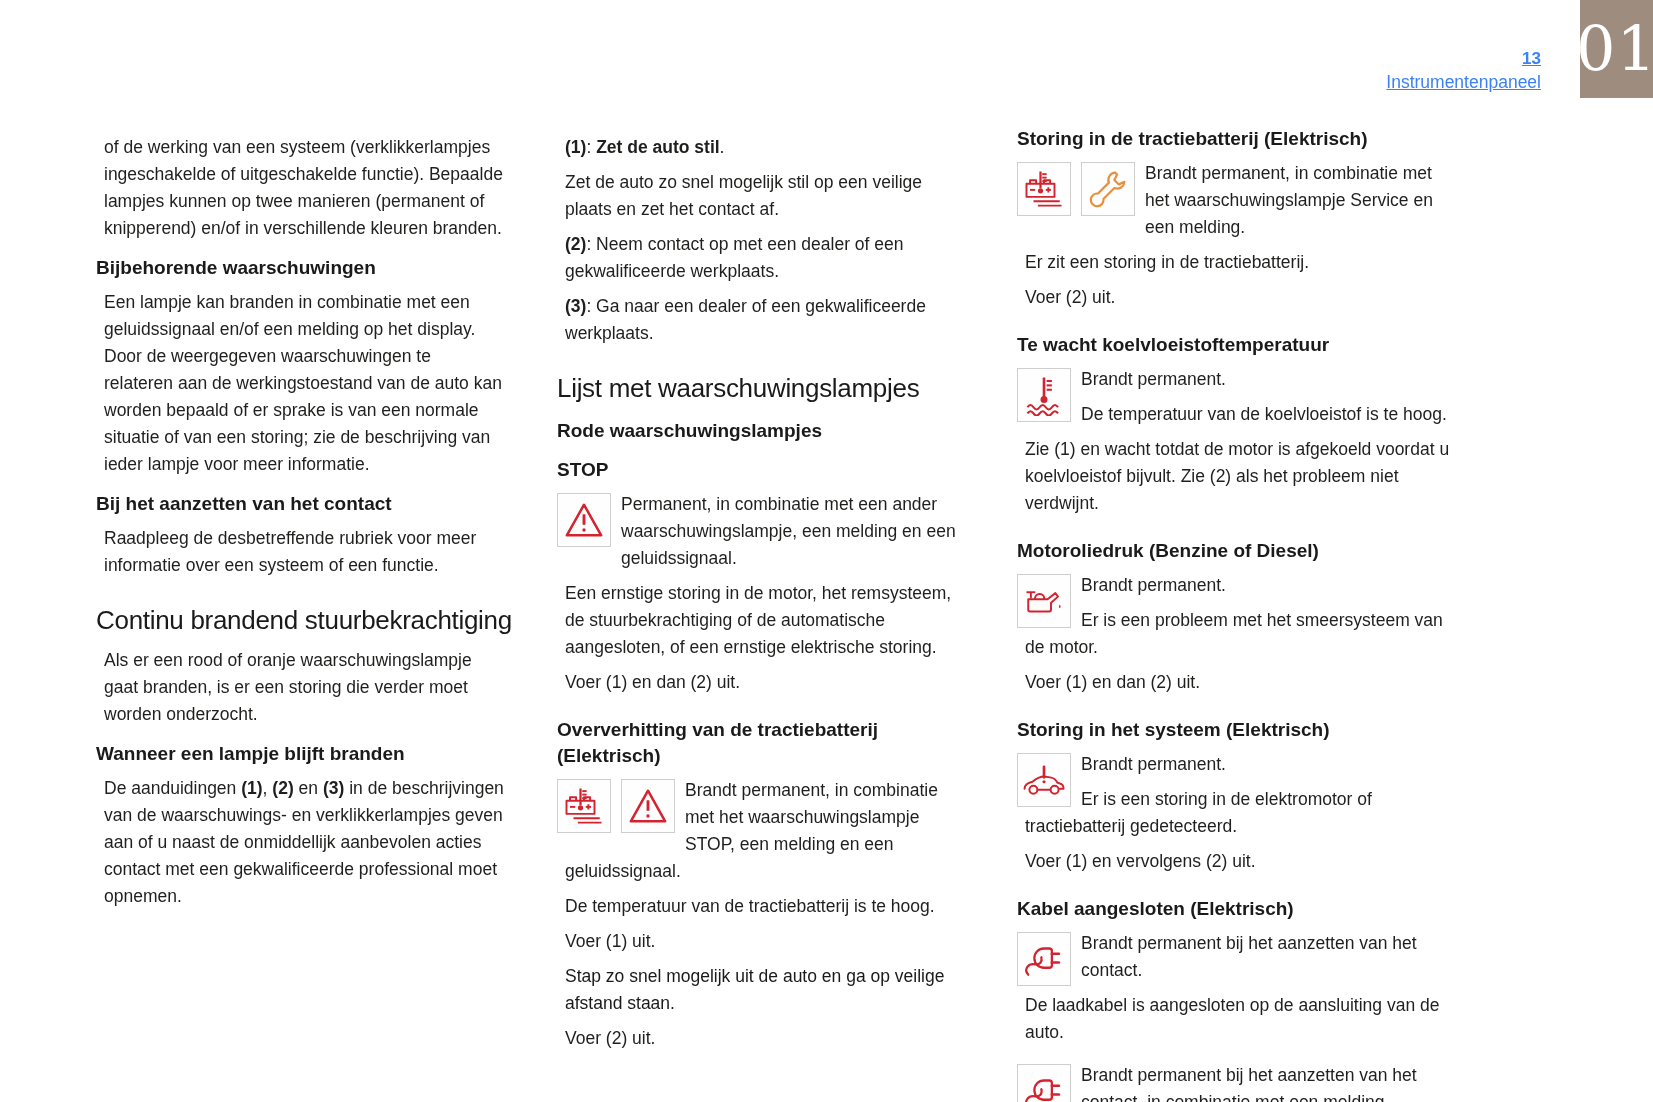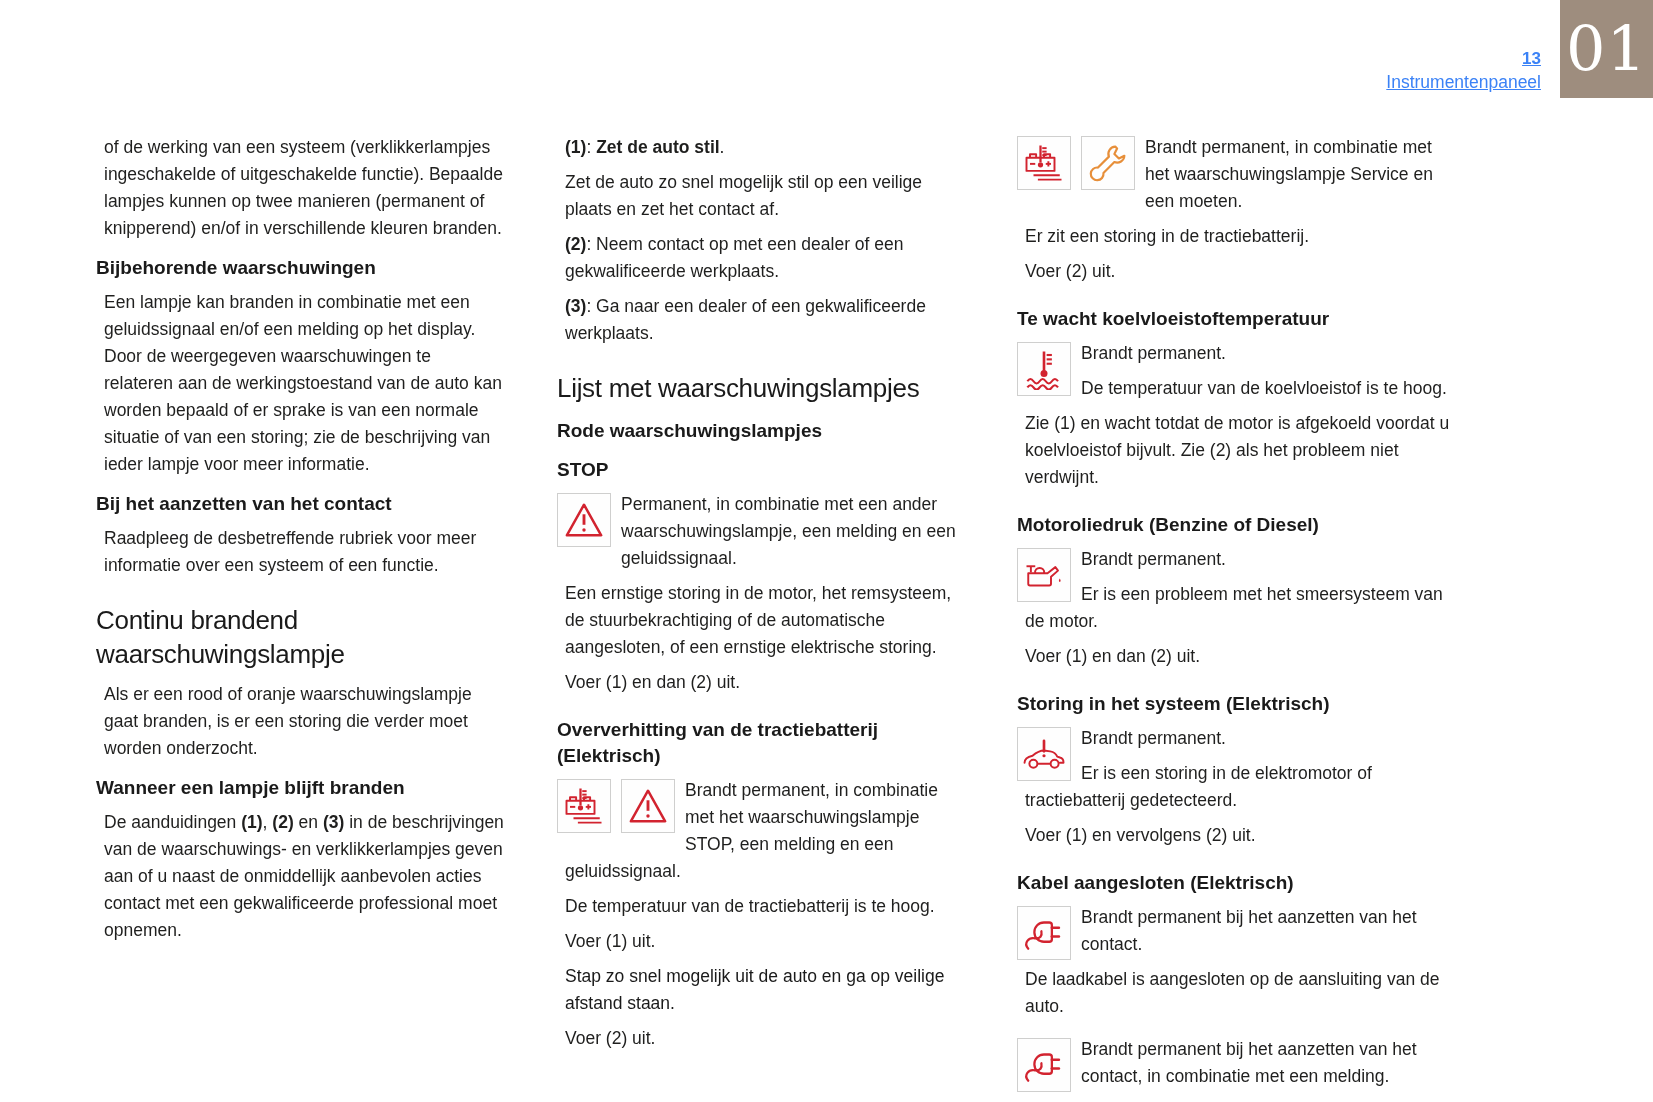--- a/index.html
+++ b/index.html
@@ -3,21 +3,21 @@
 <meta charset="utf-8">
 <style>
   html,body{margin:0;padding:0;}
   body{
     width:1653px;height:1102px;position:relative;background:#ffffff;
     font-family:"Liberation Sans","DejaVu Sans",sans-serif;
     color:#1f1f1e;overflow:hidden;
   }
   
   .chapter-tab{
-    position:absolute;top:0;right:0;width:93px;height:98px;
+    position:absolute;top:0;right:0;width:73px;height:98px;
     background:#9e8d7e;display:flex;align-items:center;justify-content:center;
   }
   .chapter-tab span{
     font-family:"DejaVu Serif","Liberation Serif",serif;
     font-size:62px;color:#ffffff;line-height:1;letter-spacing:1px;
   }
   .page-head{
     position:absolute;top:48px;right:112px;text-align:right;color:#3b82f6;text-decoration:underline;
   }
   .page-head .pagenum{font-size:17px;font-weight:bold;line-height:22px;}
@@ -55,21 +55,21 @@
   <div class="pagenum">13</div>
   <div class="section">Instrumentenpaneel</div>
 </div>
 
 <div class="col col1">
   <p>of de werking van een systeem (verklikkerlampjes ingeschakelde of uitgeschakelde functie). Bepaalde lampjes kunnen op twee manieren (permanent of knipperend) en/of in verschillende kleuren branden.</p>
   <h3>Bijbehorende waarschuwingen</h3>
   <p>Een lampje kan branden in combinatie met een geluidssignaal en/of een melding op het display. Door de weergegeven waarschuwingen te relateren aan de werkingstoestand van de auto kan worden bepaald of er sprake is van een normale situatie of van een storing; zie de beschrijving van ieder lampje voor meer informatie.</p>
   <h3>Bij het aanzetten van het contact</h3>
   <p>Raadpleeg de desbetreffende rubriek voor meer informatie over een systeem of een functie.</p>
-  <h2 class="big">Continu brandend waarschuwingslampje</h2>
+  <h2 class="big">Continu brandend stuurbekrachtiging</h2>
   <p>Als er een rood of oranje waarschuwingslampje gaat branden, is er een storing die verder moet worden onderzocht.</p>
   <h3>Wanneer een lampje blijft branden</h3>
   <p><span>De aanduidingen </span><b>(1)</b><span>, </span><b>(2)</b><span> en </span><b>(3)</b><span> in de beschrijvingen van de waarschuwings- en verklikkerlampjes geven aan of u naast de onmiddellijk aanbevolen acties contact met een gekwalificeerde professional moet opnemen.</span></p>
 </div>
 
 <div class="col col2">
   <p><b>(1)</b><span>: </span><b>Zet de auto stil</b><span>.</span></p>
   <p>Zet de auto zo snel mogelijk stil op een veilige plaats en zet het contact af.</p>
   <p><b>(2)</b><span>: Neem contact op met een dealer of een gekwalificeerde werkplaats.</span></p>
   <p><b>(3)</b><span>: Ga naar een dealer of een gekwalificeerde werkplaats.</span></p>
@@ -118,20 +118,21 @@
     <p>Brandt permanent, in combinatie met het waarschuwingslampje STOP, een melding en een geluidssignaal.</p>
     <p>De temperatuur van de tractiebatterij is te hoog.</p>
     <p>Voer (1) uit.</p>
     <p class="bold-p">Stap zo snel mogelijk uit de auto en ga op veilige afstand staan.</p>
     <p>Voer (2) uit.</p>
   </div>
 </div>
 
 <div class="col col3">
 
+  <h3 style="margin-top:0">Storing in de tractiebatterij (Elektrisch)</h3>
   <div class="lampblock">
     <span class="iconbox">
       <svg width="42" height="42" viewBox="0 0 48 48" fill="none" stroke="#d2232f" stroke-width="2.2" stroke-linejoin="round">
         <path d="M8 18 v-4 h7 v4 M24 18 v-4 h7 v4"></path>
         <rect x="4" y="18" width="32" height="15"></rect>
         <line x1="8" y1="25" x2="14" y2="25"></line>
         <line x1="26" y1="25" x2="32" y2="25"></line>
           <line x1="29" y1="22" x2="29" y2="28"></line>
         <line x1="20" y1="4" x2="20" y2="23" stroke-width="2.6"></line>
         <line x1="22" y1="7" x2="27" y2="7"></line>
@@ -139,21 +140,21 @@
           <line x1="22" y1="15" x2="27" y2="15"></line>
         <circle cx="20" cy="26" r="3" fill="#d2232f" stroke="none"></circle>
         <path d="M12 38 h30 M17 43 h27"></path>
       </svg>
     </span>
     <span class="iconbox">
       <svg width="40" height="40" viewBox="0 0 44 44" fill="none" stroke="#e78f3a" stroke-width="2.4" stroke-linejoin="round">
         <path d="M30 4 a8 8 0 0 0 -7 11 L11 27 a7 7 0 1 0 6 6 L29 21 a8 8 0 0 0 11 -7 l-6 3 -5 -5 3 -6 z"></path>
       </svg>
     </span>
-    <p>Brandt permanent, in combinatie met het waarschuwingslampje Service en een moeten.</p>
+    <p>Brandt permanent, in combinatie met het waarschuwingslampje Service en een melding.</p>
     <p>Er zit een storing in de tractiebatterij.</p>
     <p>Voer (2) uit.</p>
   </div>
 
   <h3>Te wacht koelvloeistoftemperatuur</h3>
   <div class="lampblock">
     <span class="iconbox">
       <svg width="42" height="42" viewBox="0 0 48 48" fill="none" stroke="#d2232f" stroke-width="2.4" stroke-linejoin="round">
         <line x1="24" y1="4" x2="24" y2="26" stroke-width="3"></line>
         <line x1="27" y1="8" x2="33" y2="8"></line>

